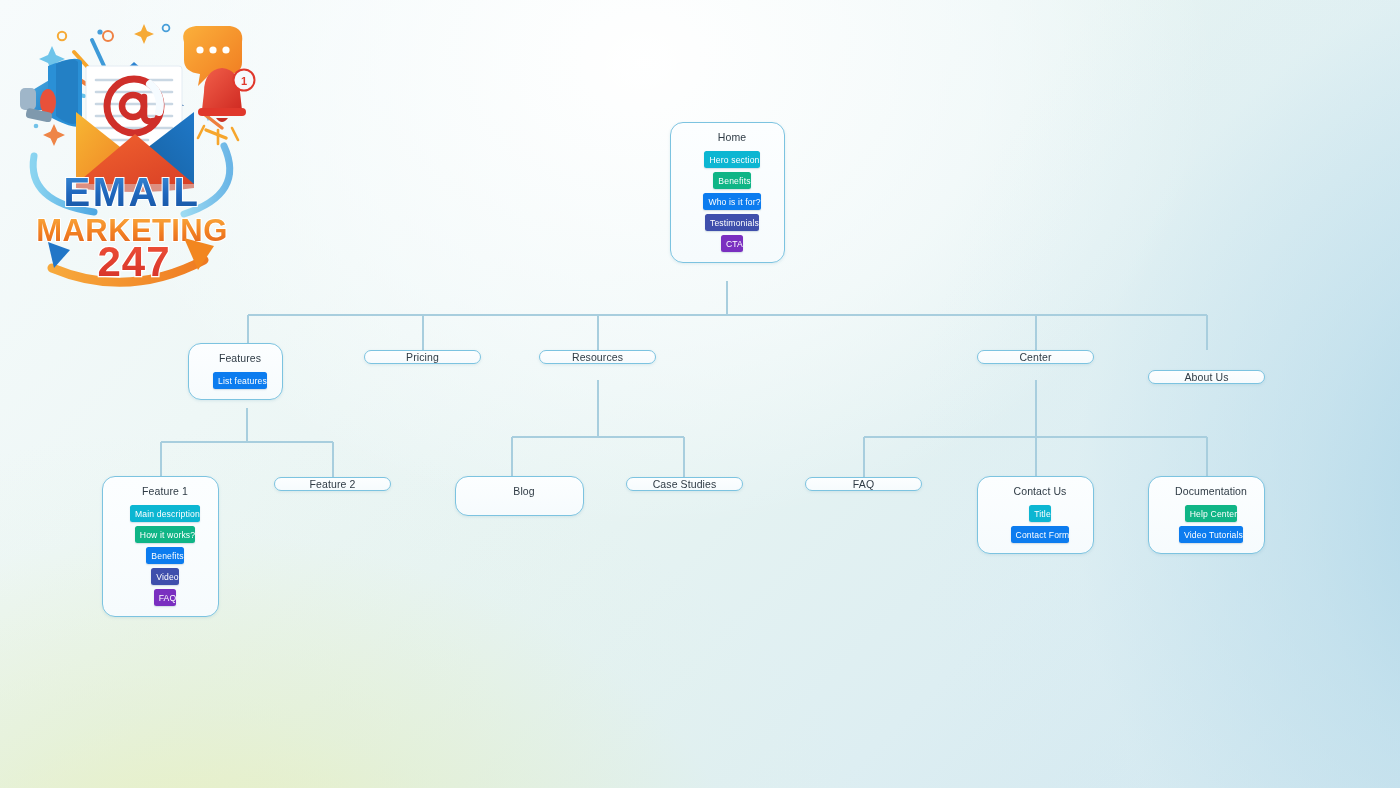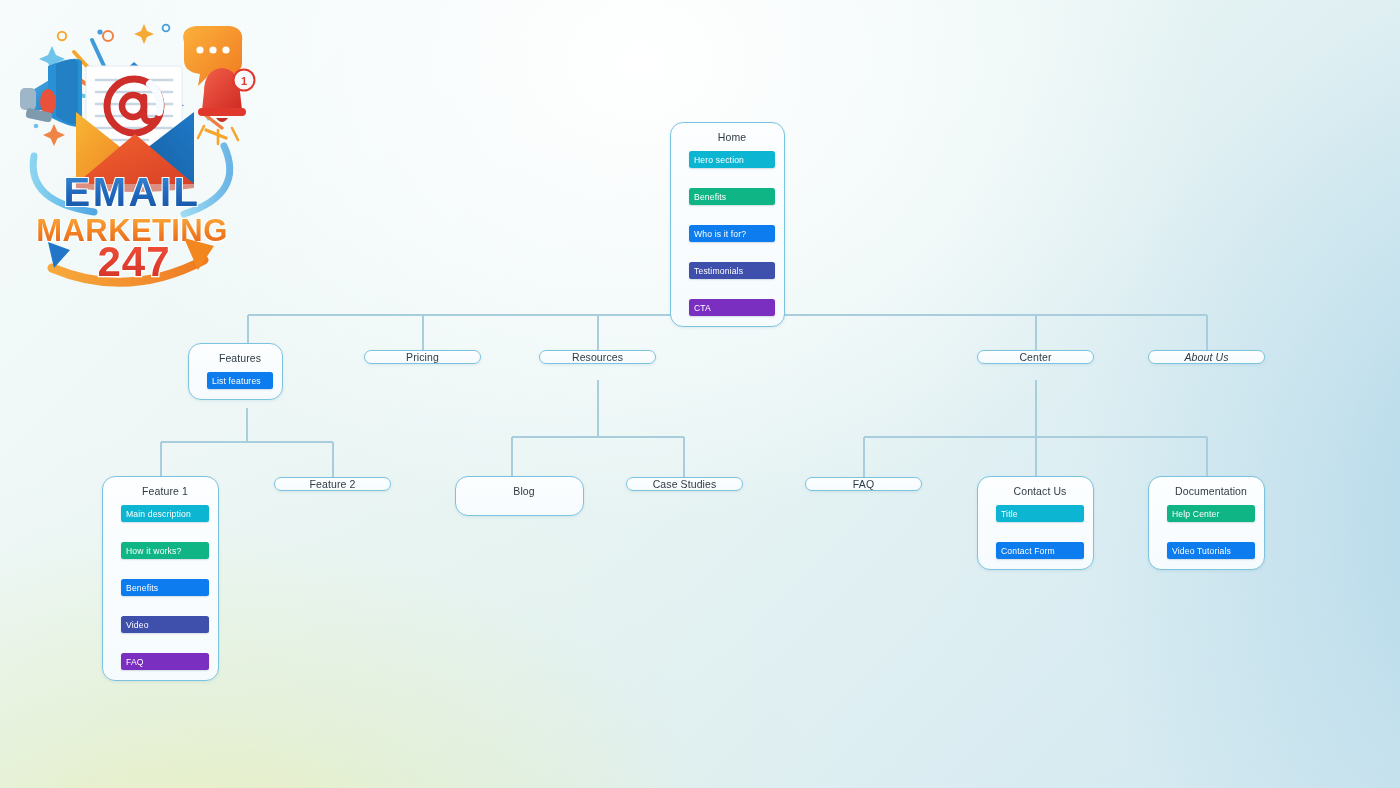--- a/index.html
+++ b/index.html
@@ -74,21 +74,22 @@
     white-space: nowrap;
   }
 
   .node.card .node-title {
     margin-bottom: 7px;
   }
 
   .items {
     display: flex;
     flex-direction: column;
-    gap: 20px;
+    gap: 4px;
+    align-items: center;
   }
 
   .item {
     height: 17px;
     border-radius: 2.5px;
     display: flex;
     align-items: center;
     padding-left: 5px;
     font-size: 8.6px;
     color: #ffffff;
@@ -313,21 +314,21 @@
   </div>
 
   <div class="node pill" style="left:539px; top:350px; width:117px;">
     <div class="node-title">Resources</div>
   </div>
 
   <div class="node pill" style="left:977px; top:350px; width:117px;">
     <div class="node-title">Center</div>
   </div>
 
-  <div class="node pill" style="left:1148px; top:350px; width:117px;font-style:italic;">
+  <div class="node pill" style="left:1148px; top:370px; width:117px;">
     <div class="node-title">About Us</div>
   </div>
 
   <div class="node card" style="left:102px; top:476px; width:117px;">
     <div class="node-title">Feature 1</div>
     <div class="items">
       <div class="item c-cyan">Main description</div>
       <div class="item c-green">How it works?</div>
       <div class="item c-blue">Benefits</div>
       <div class="item c-indigo">Video</div>

